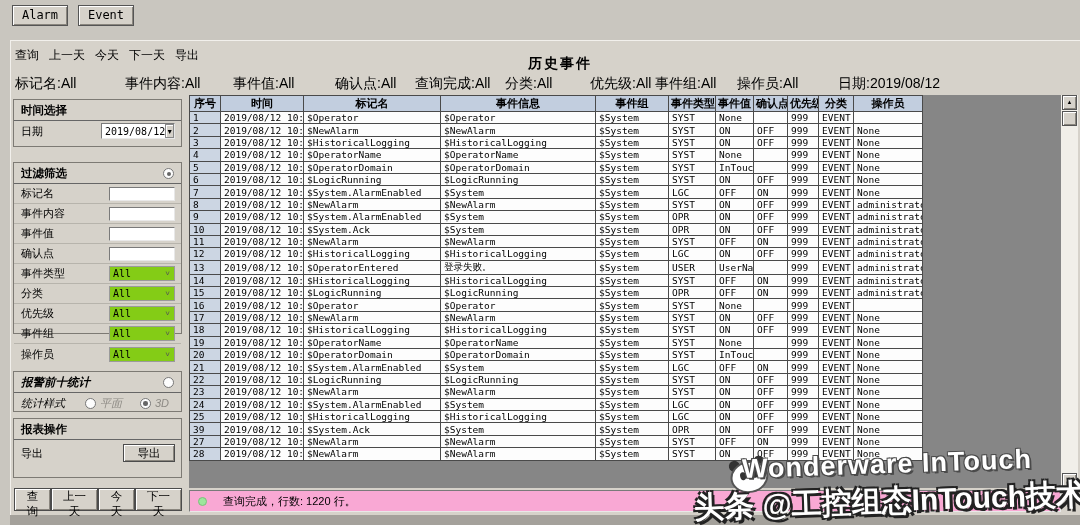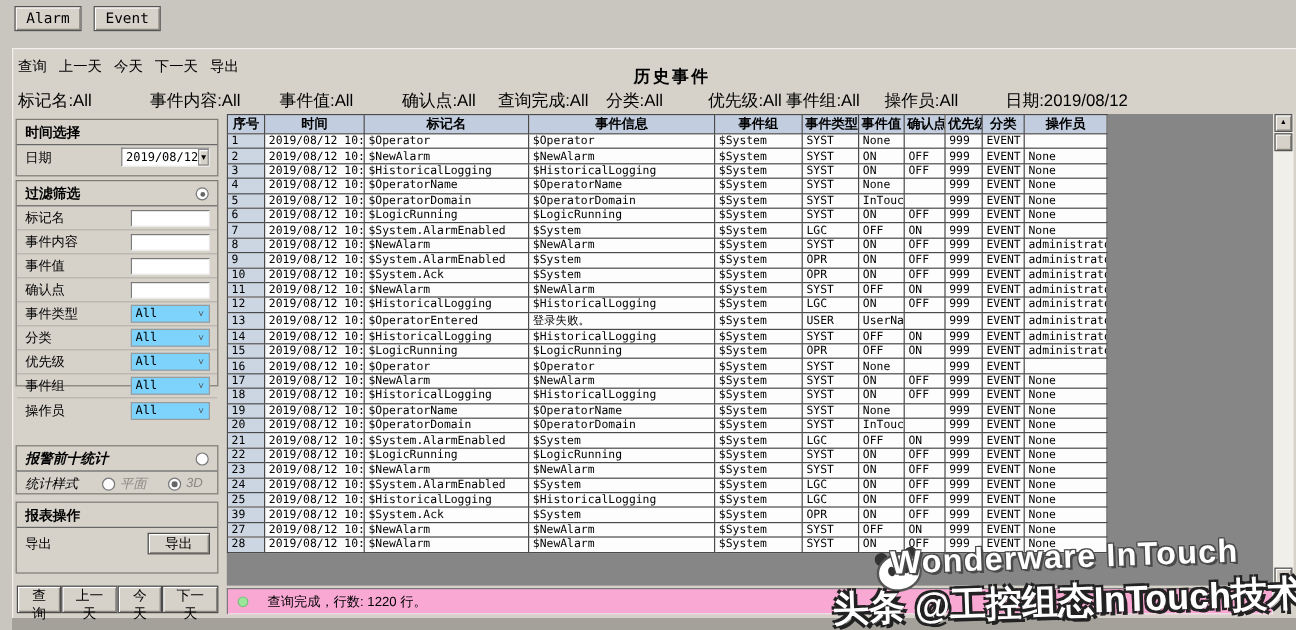--- a/index.html
+++ b/index.html
@@ -32,40 +32,40 @@
   .panel { position:absolute; left:13px; width:169px; background:#d6d2ca; border:1px solid #7d7a74; }
   .sec-head { display:flex; justify-content:space-between; align-items:center;
     padding:3px 7px 2px 7px; border-bottom:1px solid #666; }
   .sec-title { font-size:11.5px; font-weight:bold; }
   .frow { display:flex; justify-content:space-between; align-items:center;
     height:20px; padding:0 6px 0 7px; border-bottom:1px solid #b7b4ac; }
   .frow:last-child { border-bottom:none; }
   .flabel { font-size:11px; }
   .tinput { width:66px; height:14px; background:#fff; border:1px solid;
     border-color:#7a7a7a #e8e8e8 #e8e8e8 #7a7a7a; font-size:10px; padding:0 2px; }
-  .combo { width:66px; height:15px; background:#7dd3fc; border:1px solid #9a9a9a;
+  .combo { width:66px; height:15px; background:#84cc16; border:1px solid #9a9a9a;
     display:flex; align-items:center; cursor:pointer; }
   .combo .val { flex:1; font-size:10px; padding-left:3px; font-family:"DejaVu Sans Mono",monospace; }
   .combo .chev { width:13px; font-size:8px; color:#555; text-align:center; }
   .dateselect { width:74px; height:16px; background:#fff; border:1px solid;
     border-color:#7a7a7a #e8e8e8 #e8e8e8 #7a7a7a; display:flex; align-items:center; cursor:pointer;}
   .dateselect .val { flex:1; font-size:10px; padding-left:3px; font-family:"DejaVu Sans Mono",monospace;}
   .dateselect .dd-btn { width:14px; height:14px; background:#d6d2ca; border:1px solid #888;
     box-shadow:inset 1px 1px 0 #fff; font-size:7px; line-height:13px; text-align:center; }
   .radio { width:11px; height:11px; border:1px solid #777; border-radius:50%;
     background:#fdfdfd; position:relative; display:inline-block; cursor:pointer; flex:none;}
   .radio.sel::after { content:""; position:absolute; left:2.5px; top:2.5px;
     width:4.5px; height:4.5px; border-radius:50%; background:#666; }
   .radio-lab { font-size:11px; color:#8d8a84; margin-left:4px; }
   .btn3d { background:#d6d2ca; border:1px solid #4c4c4c;
     box-shadow: inset 1px 1px 0 #fff, inset -1px -1px 0 #8a867e;
     font-size:11.5px; cursor:pointer; font-family:inherit; }
 
   #panel-time { top:99px; height:48px; }
-  #panel-filter { top:150px; height:172px; }
+  #panel-filter { top:162px; height:172px; }
   #panel-stats { top:371px; height:41px;font-style:italic; }
   #panel-report { top:418px; height:60px; }
   .nav-row { position:absolute; left:14px; top:488px; width:168px; display:flex; justify-content:space-between; }
   .nav-row .btn3d { height:23px; padding:0 8px; }
 
   
   .grid-wrap { position:absolute; left:189px; top:95px; width:872px; height:393px;
     background:#868686; overflow:hidden; }
   table.grid { border-collapse:collapse; table-layout:fixed; width:733px; background:#fdfdfd; }
   table.grid th, table.grid td { border:1px solid #4a4a4a; overflow:hidden; white-space:nowrap; }

